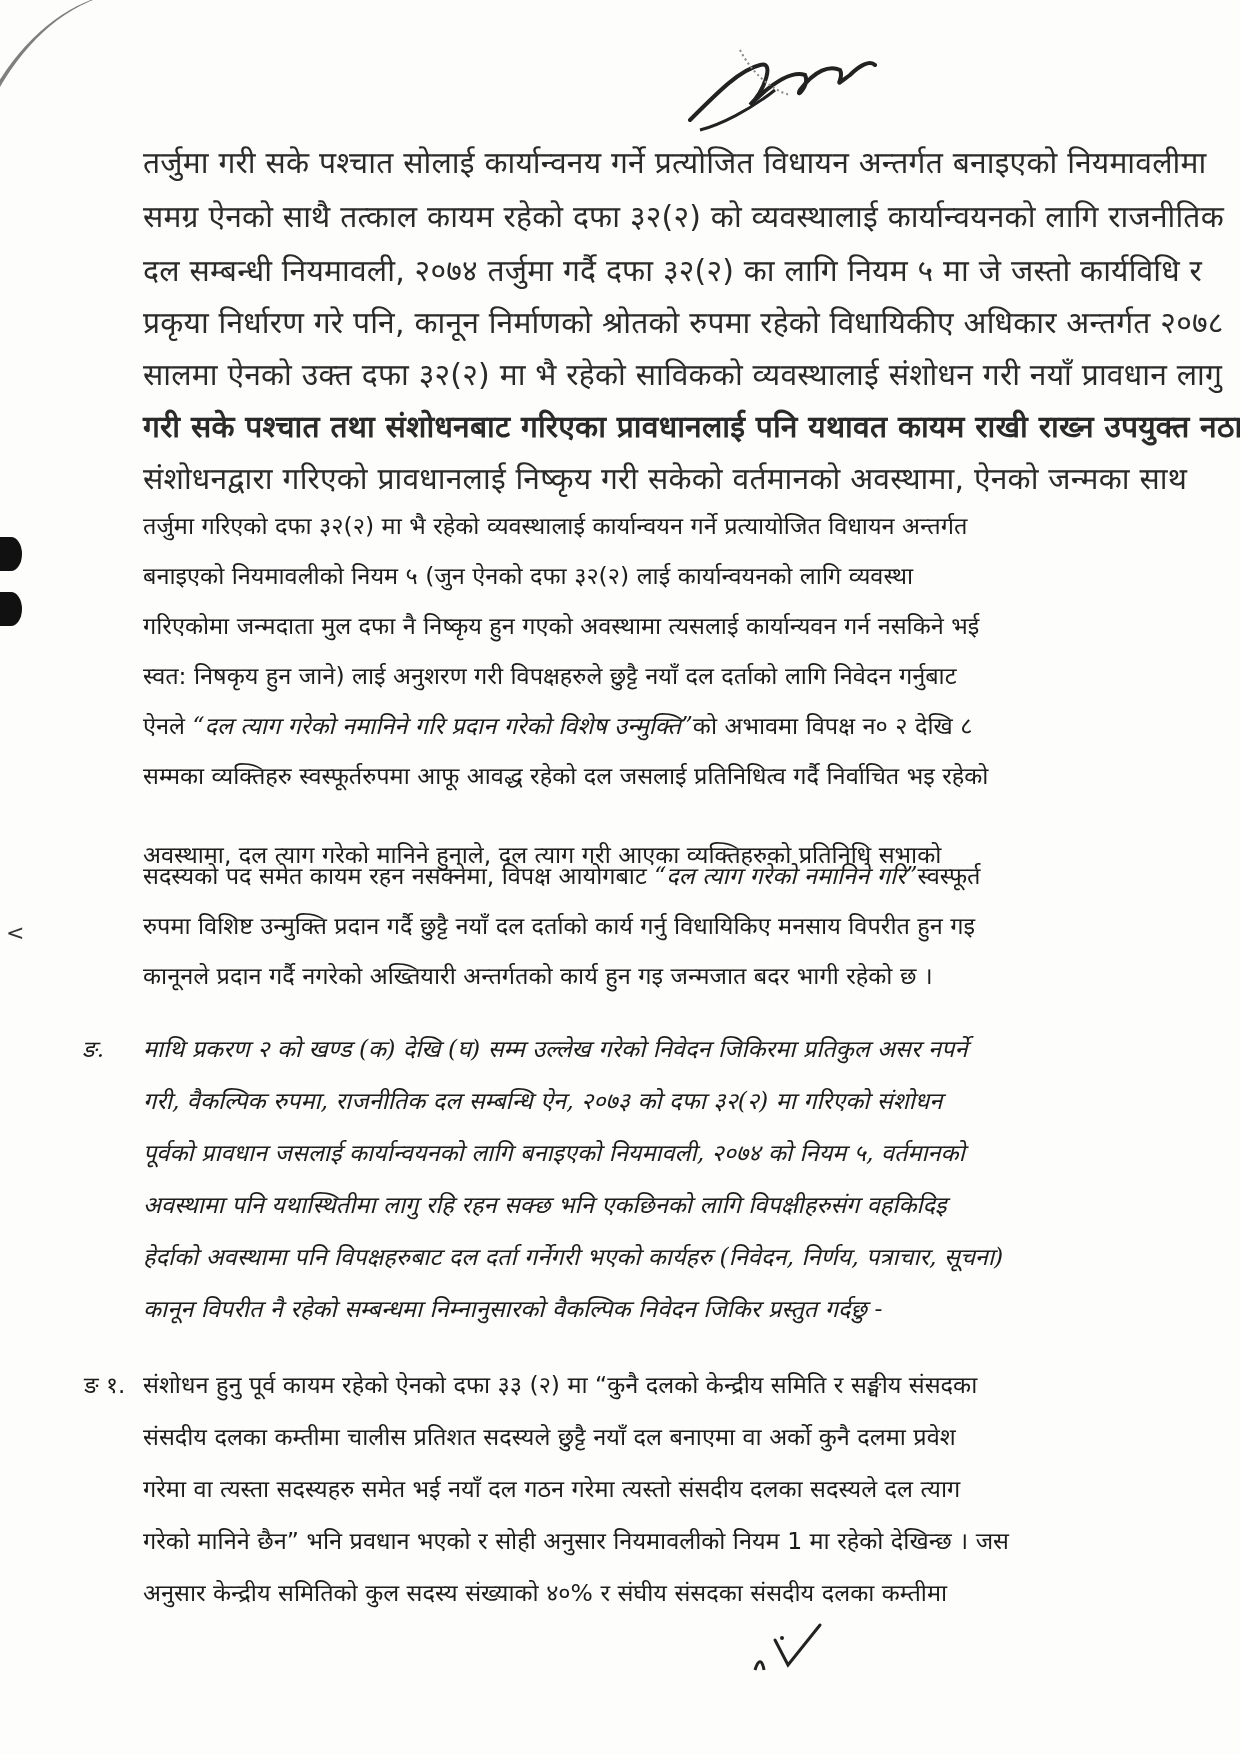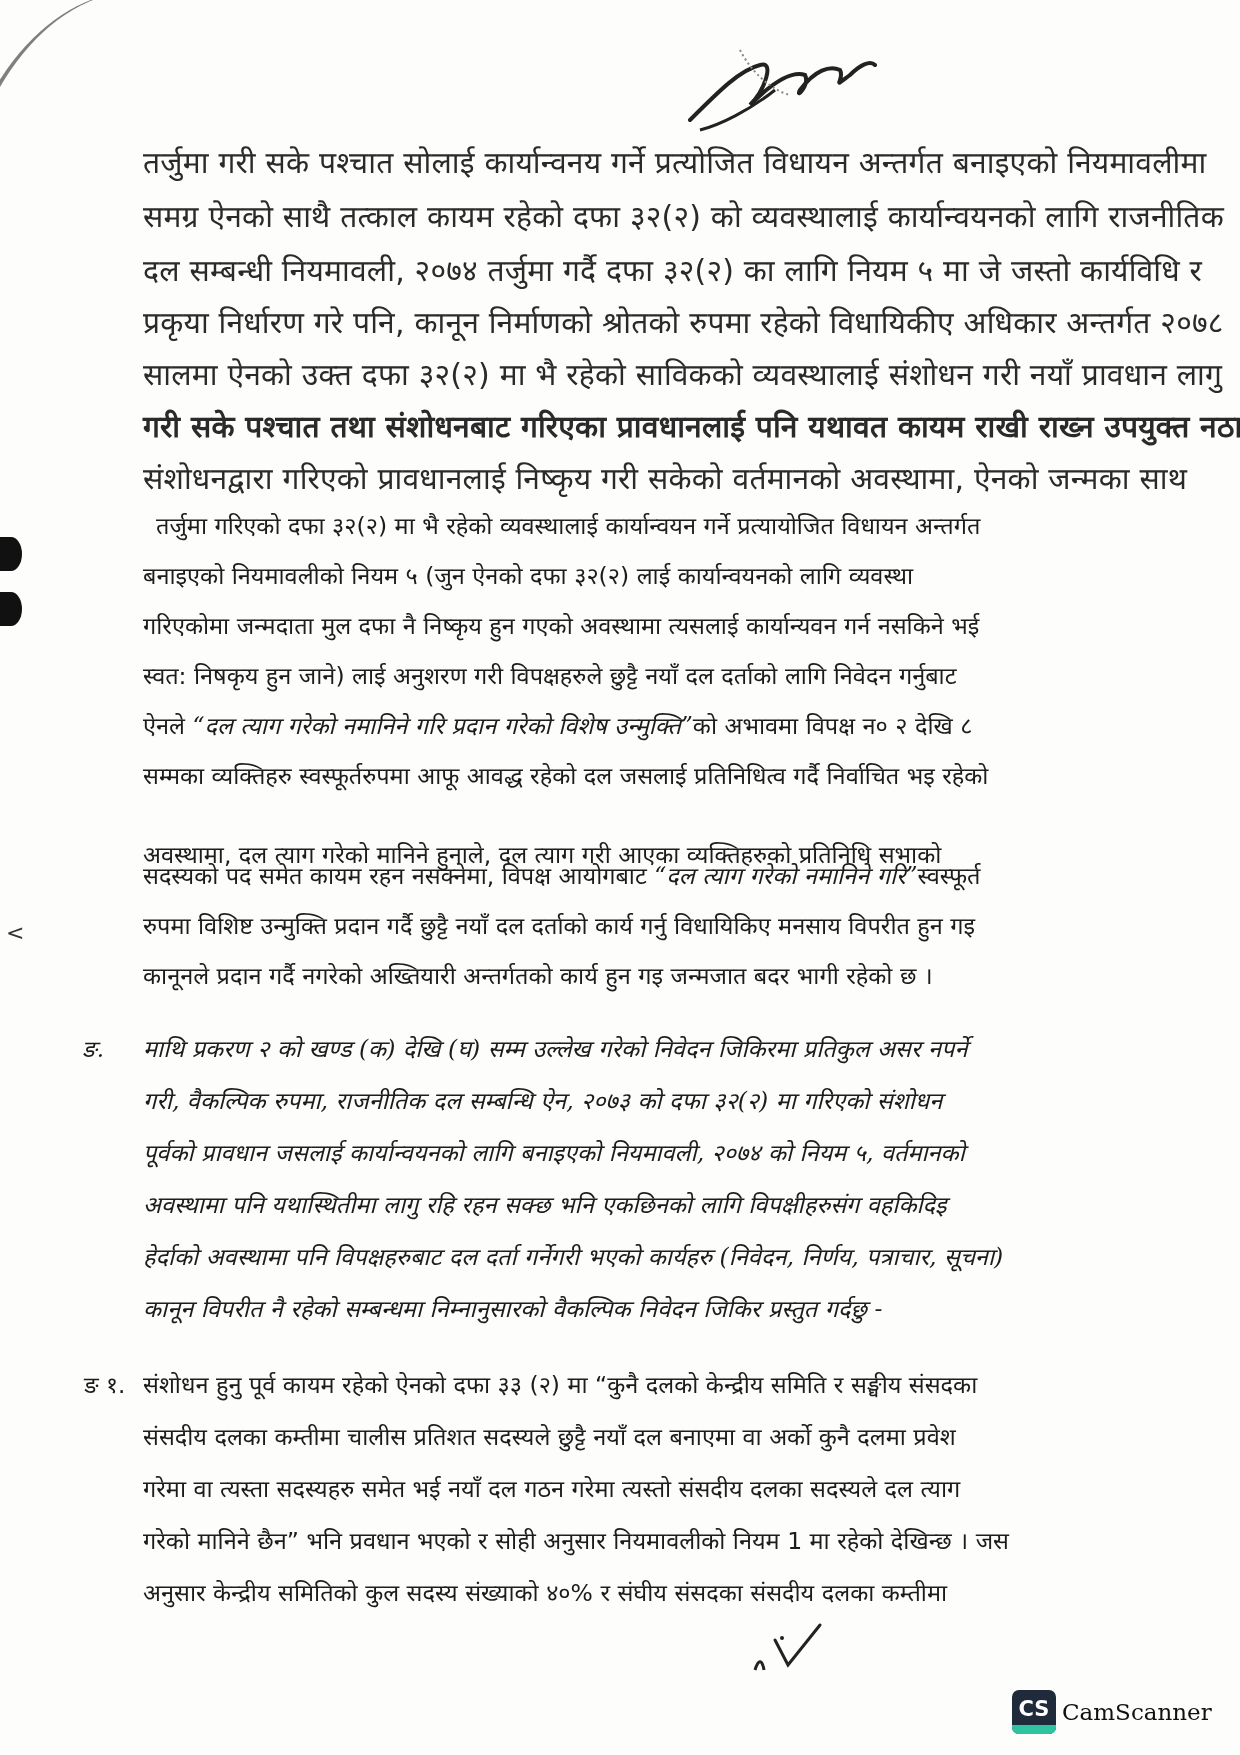--- a/index.html
+++ b/index.html
@@ -47,21 +47,21 @@
     <div class="line" style="left:143px; top:146px;">तर्जुमा गरी सके पश्चात सोलाई कार्यान्वनय गर्ने प्रत्योजित विधायन अन्तर्गत बनाइएको नियमावलीमा</div>
     <div class="line" style="left:143px; top:200px;">समग्र ऐनको साथै तत्काल कायम रहेको दफा ३२(२) को व्यवस्थालाई कार्यान्वयनको लागि राजनीतिक</div>
     <div class="line" style="left:143px; top:254px;">दल सम्बन्धी नियमावली, २०७४ तर्जुमा गर्दै दफा ३२(२) का लागि  नियम ५ मा जे जस्तो कार्यविधि र</div>
     <div class="line" style="left:143px; top:306px;">प्रकृया निर्धारण गरे पनि, कानून निर्माणको श्रोतको रुपमा रहेको विधायिकीए अधिकार अन्तर्गत २०७८</div>
     <div class="line" style="left:143px; top:358px;">सालमा ऐनको उक्त दफा ३२(२) मा भै रहेको साविकको व्यवस्थालाई संशोधन गरी नयाँ प्रावधान लागु</div>
     <div class="line" style="left:143px; top:410px;font-weight:bold;">गरी सके पश्चात तथा संशोधनबाट गरिएका प्रावधानलाई पनि यथावत कायम राखी राख्न उपयुक्त नठान्दै</div>
     <div class="line" style="left:143px; top:462px;">संशोधनद्वारा गरिएको प्रावधानलाई निष्कृय गरी सकेको वर्तमानको अवस्थामा, ऐनको जन्मका साथ</div>
   </div>
 
   <div>
-    <div class="line" style="left:156px; top:509px;">तर्जुमा गरिएको दफा ३२(२) मा भै रहेको व्यवस्थालाई कार्यान्वयन गर्ने प्रत्यायोजित विधायन अन्तर्गत</div>
+    <div class="line" style="left:143px; top:509px;">तर्जुमा गरिएको दफा ३२(२) मा भै रहेको व्यवस्थालाई कार्यान्वयन गर्ने प्रत्यायोजित विधायन अन्तर्गत</div>
     <div class="line" style="left:143px; top:559px;">बनाइएको नियमावलीको नियम ५ (जुन ऐनको दफा ३२(२) लाई कार्यान्वयनको लागि व्यवस्था</div>
     <div class="line" style="left:143px; top:609px;">गरिएकोमा जन्मदाता मुल दफा नै निष्कृय हुन गएको अवस्थामा त्यसलाई कार्यान्यवन गर्न नसकिने भई</div>
     <div class="line" style="left:143px; top:659px;">स्वत: निषकृय हुन जाने) लाई अनुशरण गरी विपक्षहरुले छुट्टै नयाँ दल दर्ताको लागि निवेदन गर्नुबाट</div>
     <div class="line" style="left:143px; top:709px;">
       <span>ऐनले </span><span class="it">“दल त्याग गरेको नमानिने गरि प्रदान गरेको विशेष उन्मुक्ति”</span><span>को अभावमा विपक्ष न० २ देखि ८</span>
     </div>
     <div class="line" style="left:143px; top:759px;">सम्मका व्यक्तिहरु स्वस्फूर्तरुपमा आफू आवद्ध रहेको दल जसलाई प्रतिनिधित्व गर्दै निर्वाचित भइ रहेको</div>
     <div class="line" style="left:143px; top:838px;">अवस्थामा, दल त्याग गरेको मानिने हुनाले, दल त्याग गरी आएका व्यक्तिहरुको प्रतिनिधि सभाको</div>
     <div class="line" style="left:143px; top:859px;">
       <span>सदस्यको पद समेत कायम रहन नसक्नेमा, विपक्ष आयोगबाट </span><span class="it">“दल त्याग गरेको नमानिने गरि”</span><span>स्वस्फूर्त</span>
@@ -88,20 +88,13 @@
     <div class="line" style="left:143px; top:1524px;">गरेको मानिने छैन” भनि प्रवधान भएको र सोही अनुसार नियमावलीको नियम 1 मा रहेको देखिन्छ । जस</div>
     <div class="line" style="left:143px; top:1576px;">अनुसार केन्द्रीय समितिको कुल सदस्य संख्याको ४०% र संघीय संसदका संसदीय दलका कम्तीमा</div>
   </div>
 
   <svg class="signature-bottom" viewBox="0 0 80 55">
     <path d="M5 50 C 8 40, 12 38, 14 50" fill="none" stroke="#222" stroke-width="3"></path>
     <path d="M25 20 L 38 45 L 70 5" fill="none" stroke="#222" stroke-width="3" stroke-linecap="round"></path>
     <circle cx="32" cy="18" r="2" fill="#222"></circle>
   </svg>
 
-  <div class="cs-logo">
-    <div class="cs-badge">
-      <div class="stripe"></div>
-      <span>CS</span>
-    </div>
-    <div class="cs-name">CamScanner</div>
-  </div>
 </div>
 
 </body></html>

